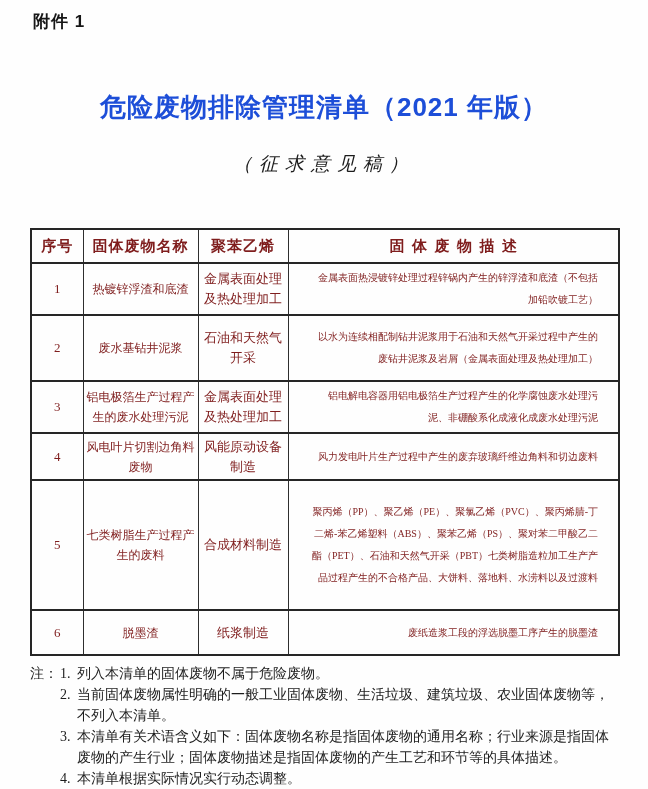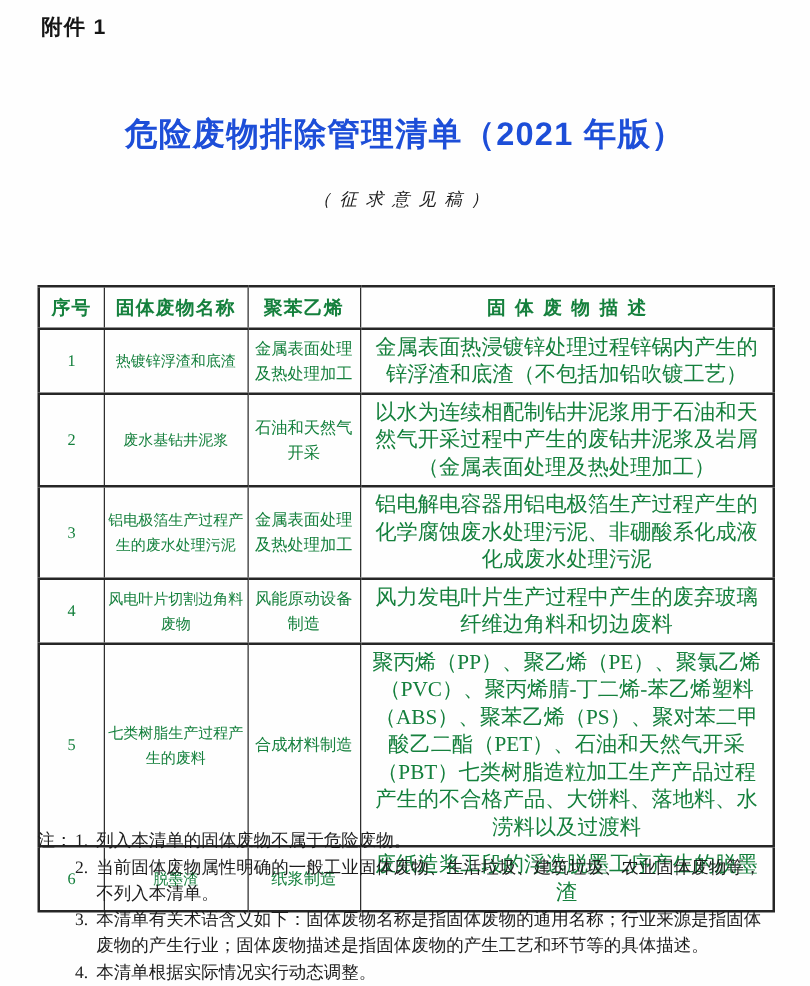--- a/index.html
+++ b/index.html
@@ -22,21 +22,21 @@
   .doc-title {
     position:absolute; left:0; top:90px; width:648px;
     text-align:center;
     font-family:"Liberation Sans","DejaVu Sans",sans-serif;
     font-weight:bold; font-size:26px; color:#1d4ed8;
     letter-spacing:1px;
   }
   .doc-subtitle {
     position:absolute; left:0; top:151px; width:648px;
     text-align:center;
-    font-size:14px; color:#1c1c1c;
+    font-size:19px; color:#1c1c1c;
     letter-spacing:7px;
     font-style:italic;
   }
 
   table.waste-table {
     position:absolute; left:30px; top:228px;
     width:588px; table-layout:fixed;
     border-collapse:collapse;
     border:2px solid #262626;
   }
@@ -45,36 +45,36 @@
   .waste-table col.c-ind  { width:90px; }
   .waste-table col.c-desc { width:331px; }
 
   .waste-table th, .waste-table td {
     border-left:1px solid #2e2e2e;
     border-right:1px solid #2e2e2e;
     border-top:2px solid #262626;
     border-bottom:2px solid #262626;
     vertical-align:middle;
     text-align:center;
-    color:#15803d;
+    color:#7f1d1d;
     overflow:hidden;
   }
   .waste-table thead tr { height:34px; }
   .waste-table th {
     font-weight:bold; font-size:15px;
     letter-spacing:1px;
   }
   .waste-table th.th-desc { letter-spacing:0.5em; text-indent:0.5em; }
 
   .waste-table td.cell-no   { font-size:13px; }
   .waste-table td.cell-name { font-size:12px; line-height:20px; padding:2px 2px;margin-left:48px; }
   .waste-table td.cell-ind  { font-size:13px; line-height:20px; padding:2px 2px; }
   .waste-table td.cell-desc {
-    text-align:center; font-size:17px; line-height:22px;
-    padding:3px 9px;
+    text-align:right; font-size:10px; line-height:22px;
+    padding:3px 20px;
   }
   tr.row-h49  { height:49px; }
   tr.row-h66  { height:66px; }
   tr.row-h46  { height:46px; }
   tr.row-h47  { height:47px; }
   tr.row-h130 { height:130px; }
   tr.row-h45  { height:45px; }
 
   .notes {
     position:absolute; left:30px; top:663px; width:592px;

